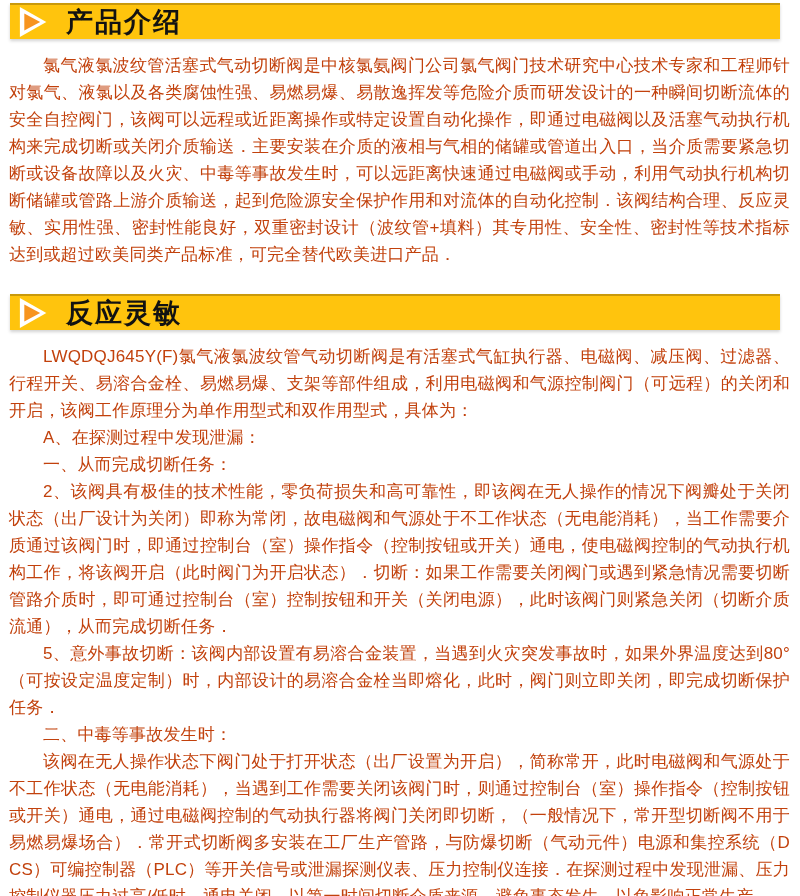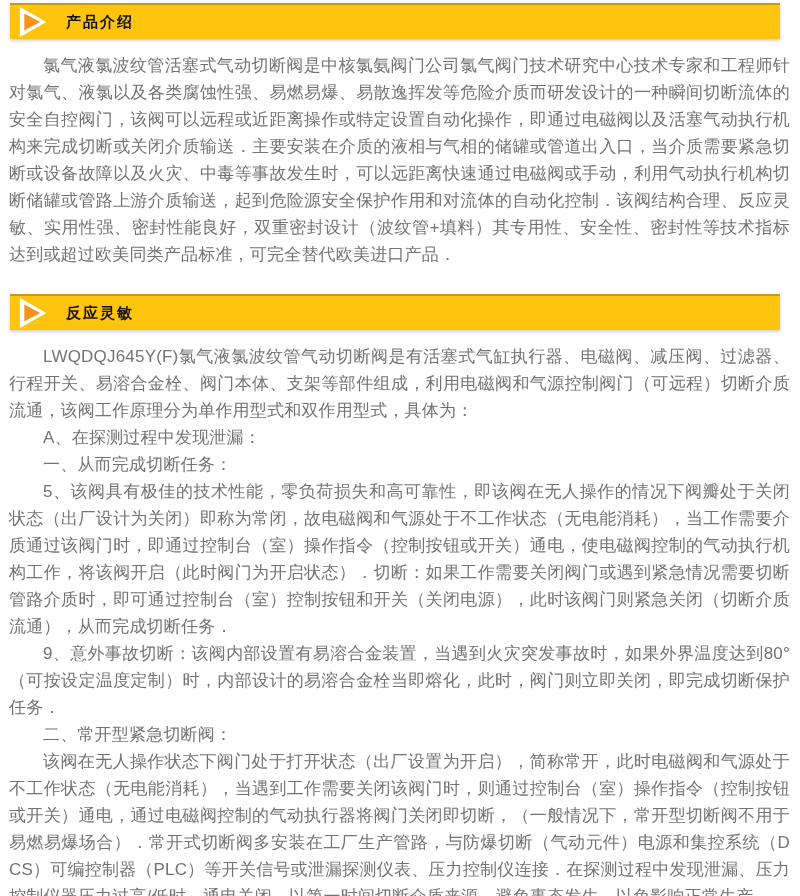--- a/index.html
+++ b/index.html
@@ -27,34 +27,34 @@
   }
   .header-icon {
     width:32px;
     height:30px;
     margin-right:16px;
     display:block;
     flex:0 0 auto;
   }
   .header-title {
     margin:0;
-    font-size:15px;
+    font-size:27px;
     font-weight:bold;
     color:#121212;
     letter-spacing:2px;
     line-height:34px;
     white-space:nowrap;
   }
 
   .section-body { margin:13px 10px 0 9px; }
   .para {
     margin:0;
     font-size:17px;
     line-height:27px;
-    color:#737373;
+    color:#c2410c;
     text-align:justify;
     text-indent:2em;
     letter-spacing:0.2px;
     word-break:break-all;
   }
 </style>
 </head>
 <body>
 
 <div class="page">
@@ -74,24 +74,24 @@
 
   <section class="section">
     <div class="section-header">
       <svg class="header-icon" viewBox="0 0 32 34" aria-hidden="true">
         <polygon points="0,0 30,17 0,34" fill="#FFFFFF"></polygon>
         <polygon points="5,7.5 23,17 5,26.5" fill="#F7941E"></polygon>
       </svg>
       <h2 class="header-title">反应灵敏</h2>
     </div>
     <div class="section-body">
-      <p class="para">LWQDQJ645Y(F)氯气液氯波纹管气动切断阀是有活塞式气缸执行器、电磁阀、减压阀、过滤器、行程开关、易溶合金栓、阀门本体、支架等部件组成，利用电磁阀和气源控制阀门（可远程）切断介质流通，该阀工作原理分为单作用型式和双作用型式，具体为：</p>
+      <p class="para">LWQDQJ645Y(F)氯气液氯波纹管气动切断阀是有活塞式气缸执行器、电磁阀、减压阀、过滤器、行程开关、易溶合金栓、易燃易爆、支架等部件组成，利用电磁阀和气源控制阀门（可远程）的关闭和开启，该阀工作原理分为单作用型式和双作用型式，具体为：</p>
       <p class="para">A、在探测过程中发现泄漏：</p>
       <p class="para">一、从而完成切断任务：</p>
-      <p class="para">5、该阀具有极佳的技术性能，零负荷损失和高可靠性，即该阀在无人操作的情况下阀瓣处于关闭状态（出厂设计为关闭）即称为常闭，故电磁阀和气源处于不工作状态（无电能消耗），当工作需要介质通过该阀门时，即通过控制台（室）操作指令（控制按钮或开关）通电，使电磁阀控制的气动执行机构工作，将该阀开启（此时阀门为开启状态）．切断：如果工作需要关闭阀门或遇到紧急情况需要切断管路介质时，即可通过控制台（室）控制按钮和开关（关闭电源），此时该阀门则紧急关闭（切断介质流通），从而完成切断任务．</p>
-      <p class="para">9、意外事故切断：该阀内部设置有易溶合金装置，当遇到火灾突发事故时，如果外界温度达到80°（可按设定温度定制）时，内部设计的易溶合金栓当即熔化，此时，阀门则立即关闭，即完成切断保护任务．</p>
-      <p class="para">二、常开型紧急切断阀：</p>
+      <p class="para">2、该阀具有极佳的技术性能，零负荷损失和高可靠性，即该阀在无人操作的情况下阀瓣处于关闭状态（出厂设计为关闭）即称为常闭，故电磁阀和气源处于不工作状态（无电能消耗），当工作需要介质通过该阀门时，即通过控制台（室）操作指令（控制按钮或开关）通电，使电磁阀控制的气动执行机构工作，将该阀开启（此时阀门为开启状态）．切断：如果工作需要关闭阀门或遇到紧急情况需要切断管路介质时，即可通过控制台（室）控制按钮和开关（关闭电源），此时该阀门则紧急关闭（切断介质流通），从而完成切断任务．</p>
+      <p class="para">5、意外事故切断：该阀内部设置有易溶合金装置，当遇到火灾突发事故时，如果外界温度达到80°（可按设定温度定制）时，内部设计的易溶合金栓当即熔化，此时，阀门则立即关闭，即完成切断保护任务．</p>
+      <p class="para">二、中毒等事故发生时：</p>
       <p class="para">该阀在无人操作状态下阀门处于打开状态（出厂设置为开启），简称常开，此时电磁阀和气源处于不工作状态（无电能消耗），当遇到工作需要关闭该阀门时，则通过控制台（室）操作指令（控制按钮或开关）通电，通过电磁阀控制的气动执行器将阀门关闭即切断，（一般情况下，常开型切断阀不用于易燃易爆场合）．常开式切断阀多安装在工厂生产管路，与防爆切断（气动元件）电源和集控系统（DCS）可编控制器（PLC）等开关信号或泄漏探测仪表、压力控制仪连接．在探测过程中发现泄漏、压力控制仪器压力过高/低时，通电关闭，以第一时间切断介质来源，避免事态发生，以免影响正常生产．</p>
 
     </div>
   </section>
 
 </div>
 
 </body></html>

